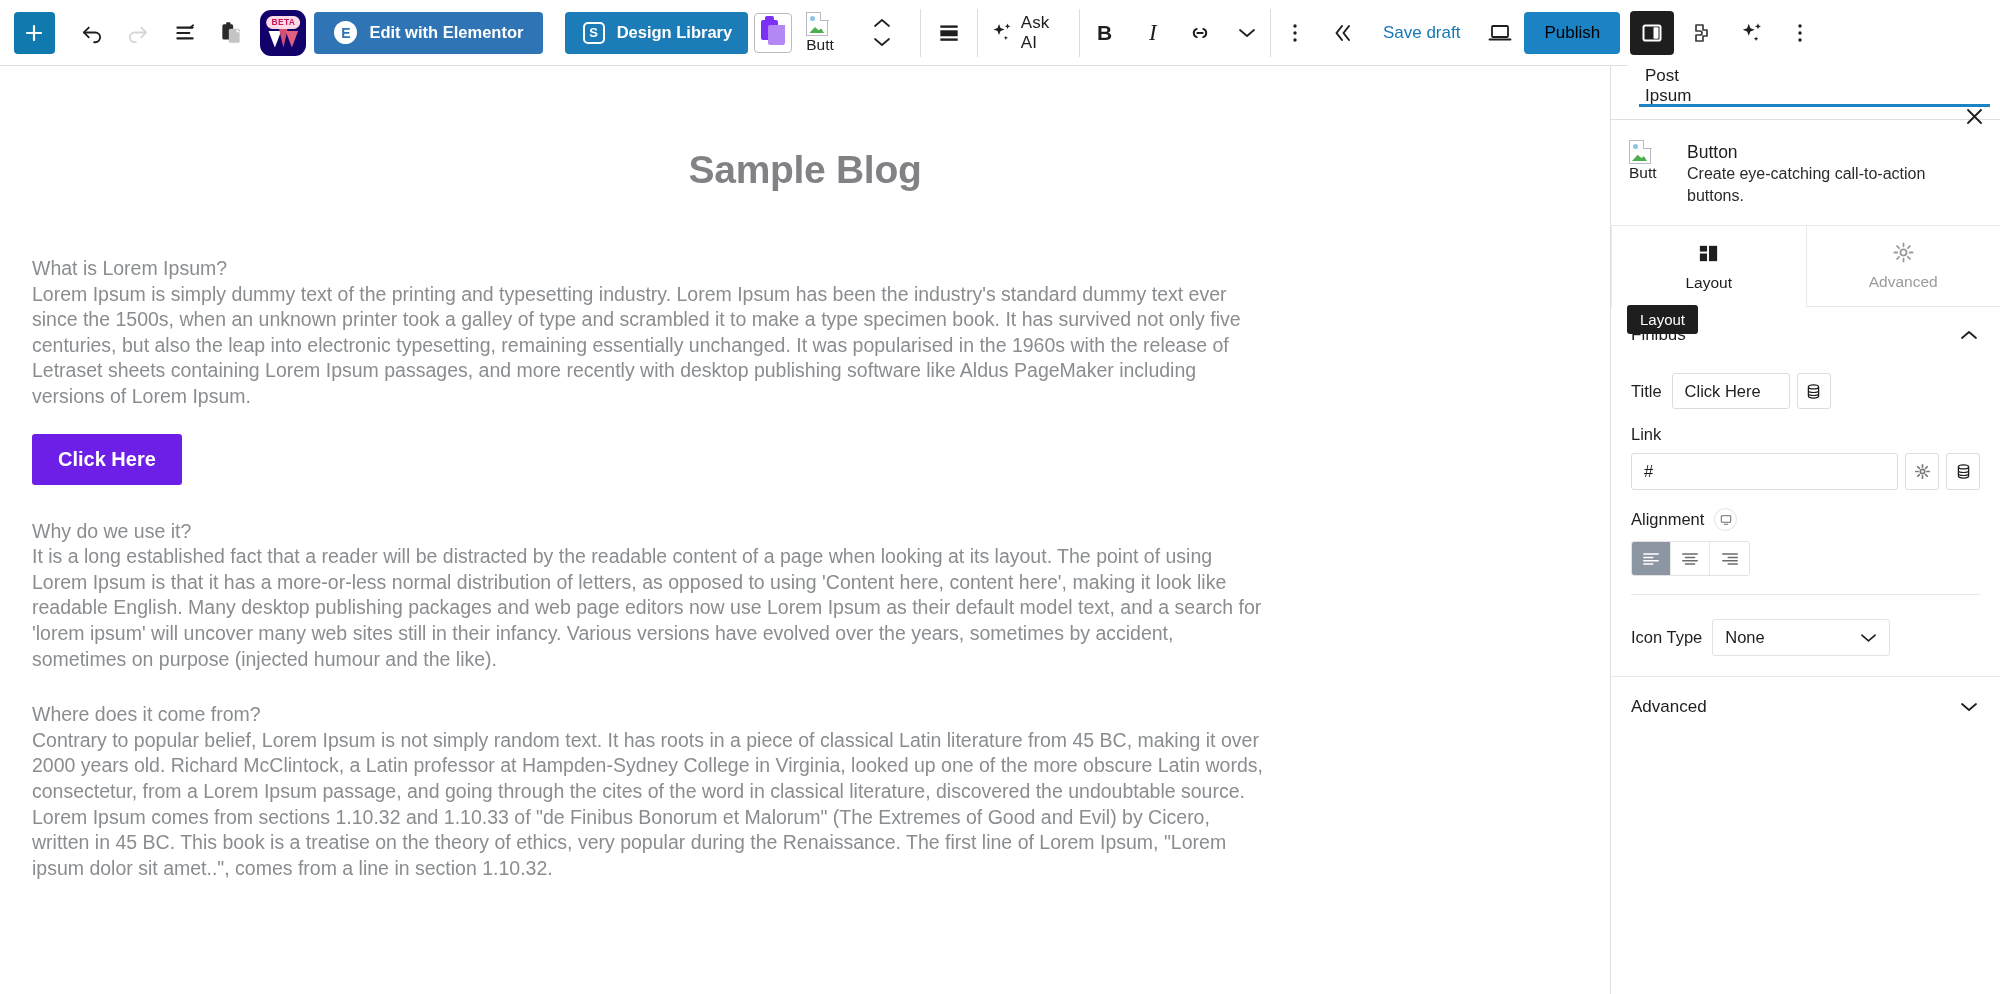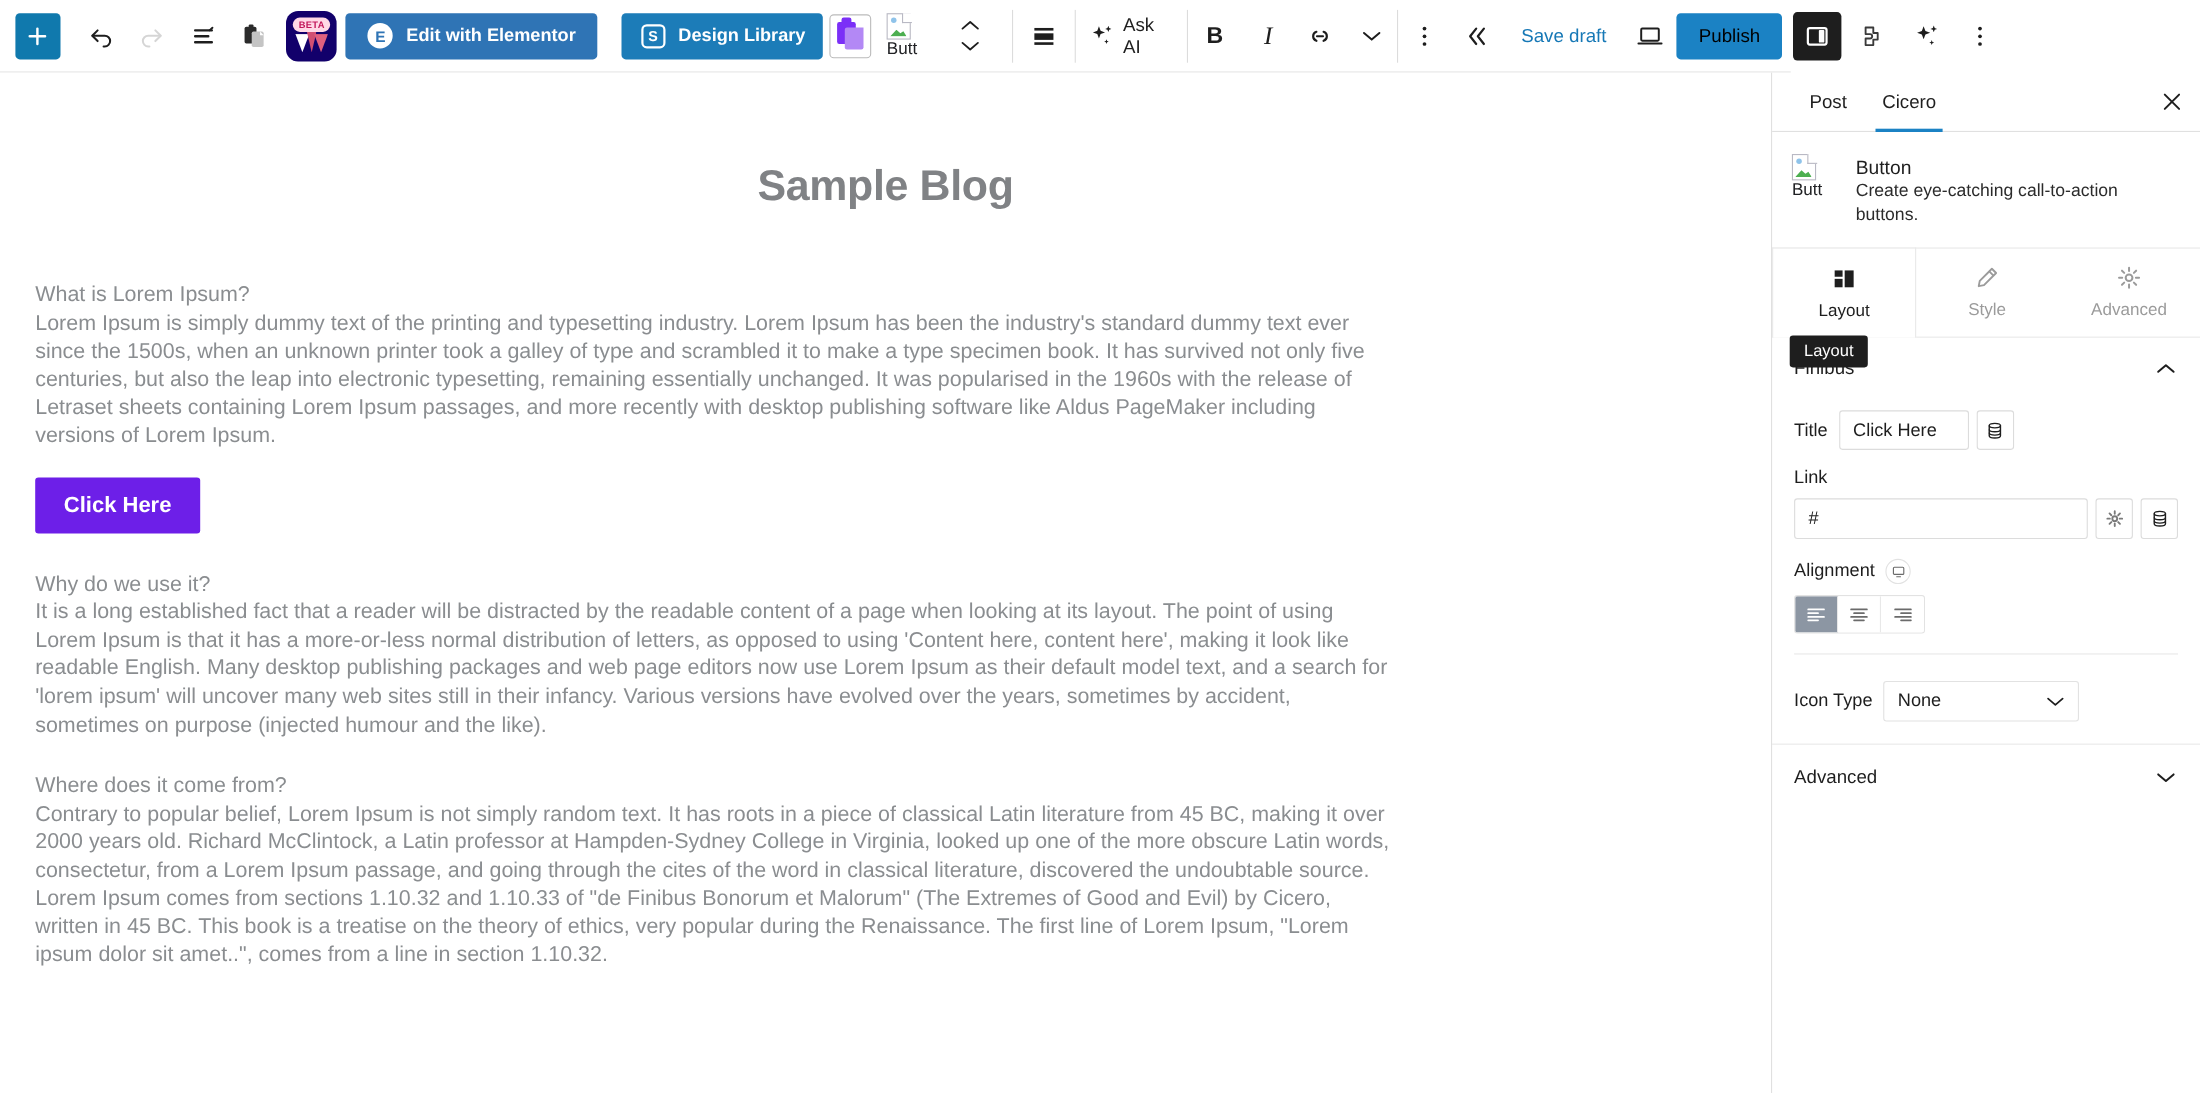--- a/index.html
+++ b/index.html
@@ -202,20 +202,21 @@
   
   .panel {
     position: absolute; top: 66px; right: 0;
     width: 390px; height: 928px;
     background: #fff; border-left: 1px solid #e0e0e0;
   }
   .panel-tabs {
     height: 54px; display: flex; align-items: stretch;
     border-bottom: 1px solid #e0e0e0; padding-left: 18px;
     position: relative;
+    flex-direction: column;
   }
   .ptab {
     display: flex; align-items: center; padding: 0 16px;
     font-size: 17px; color: #1e1e1e; cursor: pointer;
     position: relative;
     font-family: "Liberation Sans", sans-serif;
   }
   .ptab.active::after {
     content: ""; position: absolute; left: 10px; right: 10px; bottom: -1px;
     height: 3px; background: #1b82c4;
@@ -540,21 +541,21 @@
   <div class="content-block" style="padding-top:30px">
     <p>Where does it come from?</p>
     <p>Contrary to popular belief, Lorem Ipsum is not simply random text. It has roots in a piece of classical Latin literature from 45 BC, making it over 2000 years old. Richard McClintock, a Latin professor at Hampden-Sydney College in Virginia, looked up one of the more obscure Latin words, consectetur, from a Lorem Ipsum passage, and going through the cites of the word in classical literature, discovered the undoubtable source. Lorem Ipsum comes from sections 1.10.32 and 1.10.33 of "de Finibus Bonorum et Malorum" (The Extremes of Good and Evil) by Cicero, written in 45 BC. This book is a treatise on the theory of ethics, very popular during the Renaissance. The first line of Lorem Ipsum, "Lorem ipsum dolor sit amet..", comes from a line in section 1.10.32.</p>
   </div>
 </div>
 
 <div class="panel">
 
   <div class="panel-tabs">
     <div class="ptab">Post</div>
-    <div class="ptab active">Cicero</div>
+    <div class="ptab active">Ipsum</div>
     <div class="panel-close">
       <svg width="21" height="21" viewBox="0 0 21 21">
         <path d="M4 4l13 13M17 4L4 17" stroke="#1e1e1e" stroke-width="1.8" stroke-linecap="round"></path>
       </svg>
     </div>
   </div>
 
   <div class="block-card">
     <div class="bc-icon">
       <span class="bi-glyph">
@@ -571,27 +572,20 @@
   </div>
 
   <div class="mode-tabs">
     <div class="mtab active">
       <svg width="23" height="23" viewBox="0 0 24 24">
         <rect x="3" y="4" width="7.5" height="6" fill="#1e1e1e"></rect>
         <rect x="3" y="12" width="7.5" height="8" fill="#1e1e1e"></rect>
         <rect x="12.5" y="4" width="8.5" height="16" fill="#1e1e1e"></rect>
       </svg>
       <span>Layout</span>
-    </div>
-    <div class="mtab">
-      <svg width="23" height="23" viewBox="0 0 24 24">
-        <path d="M16.5 3.5l4 4L9 19l-5 1 1-5z" fill="none" stroke="#9b9b9b" stroke-width="1.8" stroke-linejoin="round"></path>
-        <path d="M14 6l4 4" stroke="#9b9b9b" stroke-width="1.8"></path>
-      </svg>
-      <span>Style</span>
     </div>
     <div class="mtab">
       <svg width="23" height="23" viewBox="0 0 24 24">
         <circle cx="12" cy="12" r="3.2" fill="none" stroke="#9b9b9b" stroke-width="1.9"></circle>
         <path d="M12 2.5v3M12 18.5v3M21.5 12h-3M5.5 12h-3M18.7 5.3l-2.1 2.1M7.4 16.6l-2.1 2.1M18.7 18.7l-2.1-2.1M7.4 7.4L5.3 5.3" stroke="#9b9b9b" stroke-width="1.9" stroke-linecap="round"></path>
       </svg>
       <span>Advanced</span>
     </div>
   </div>
 

